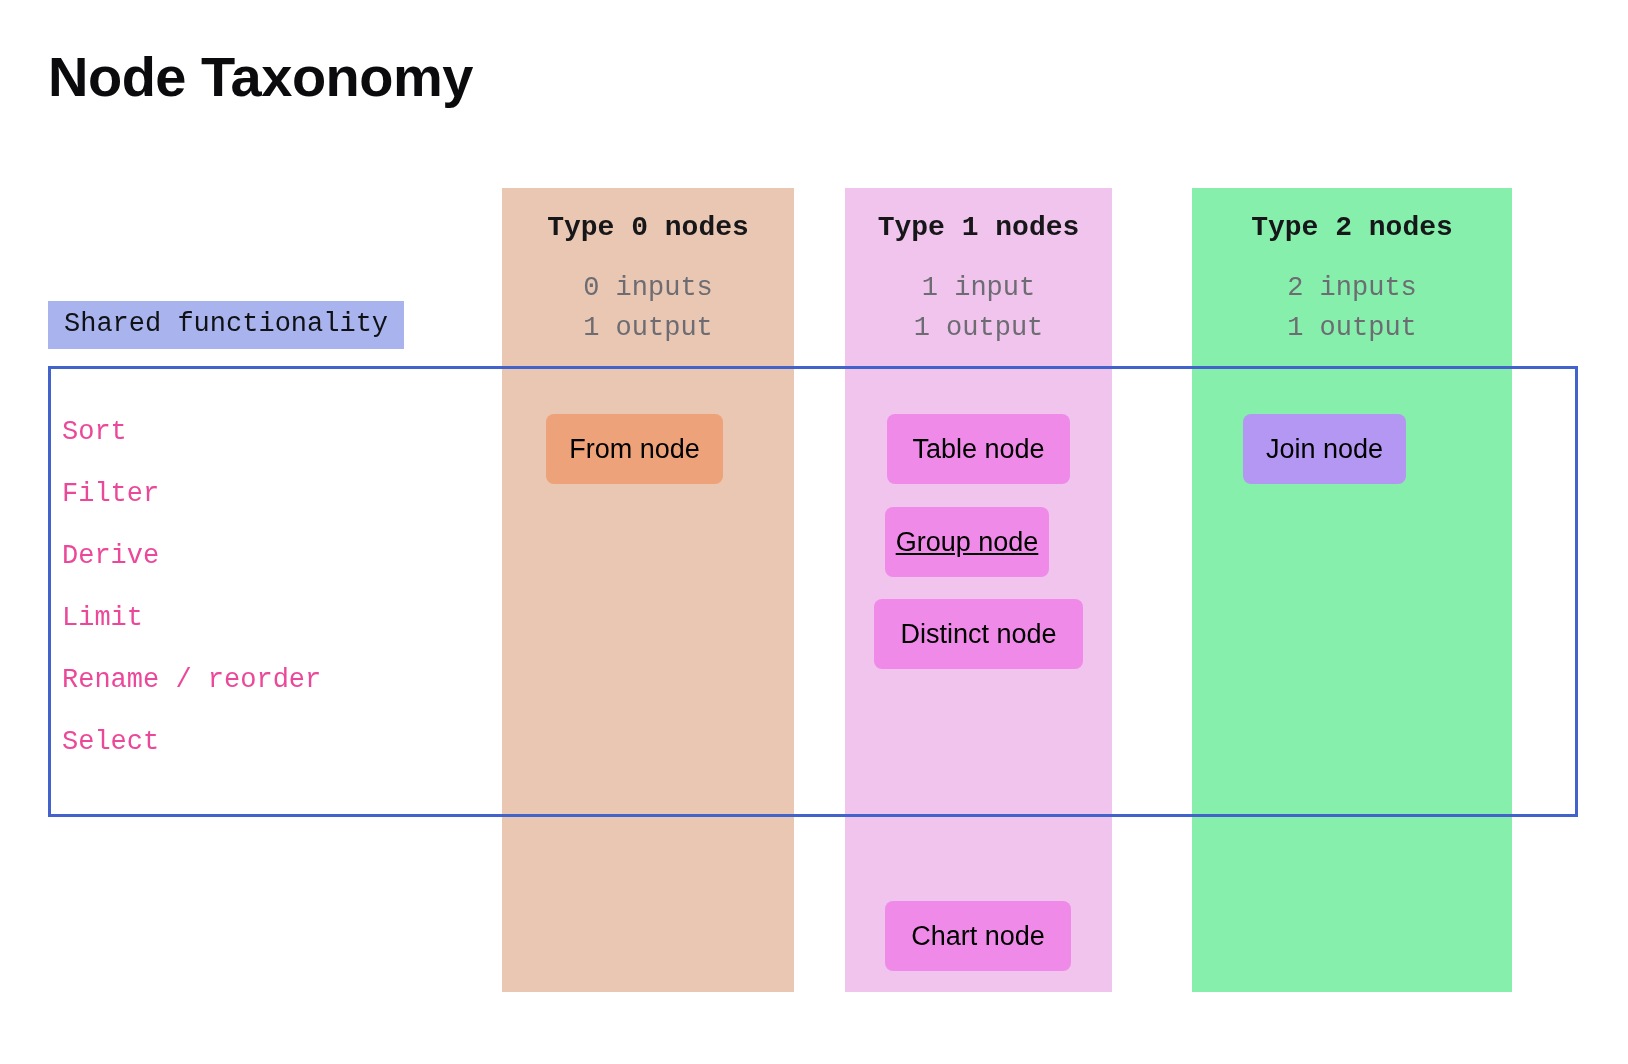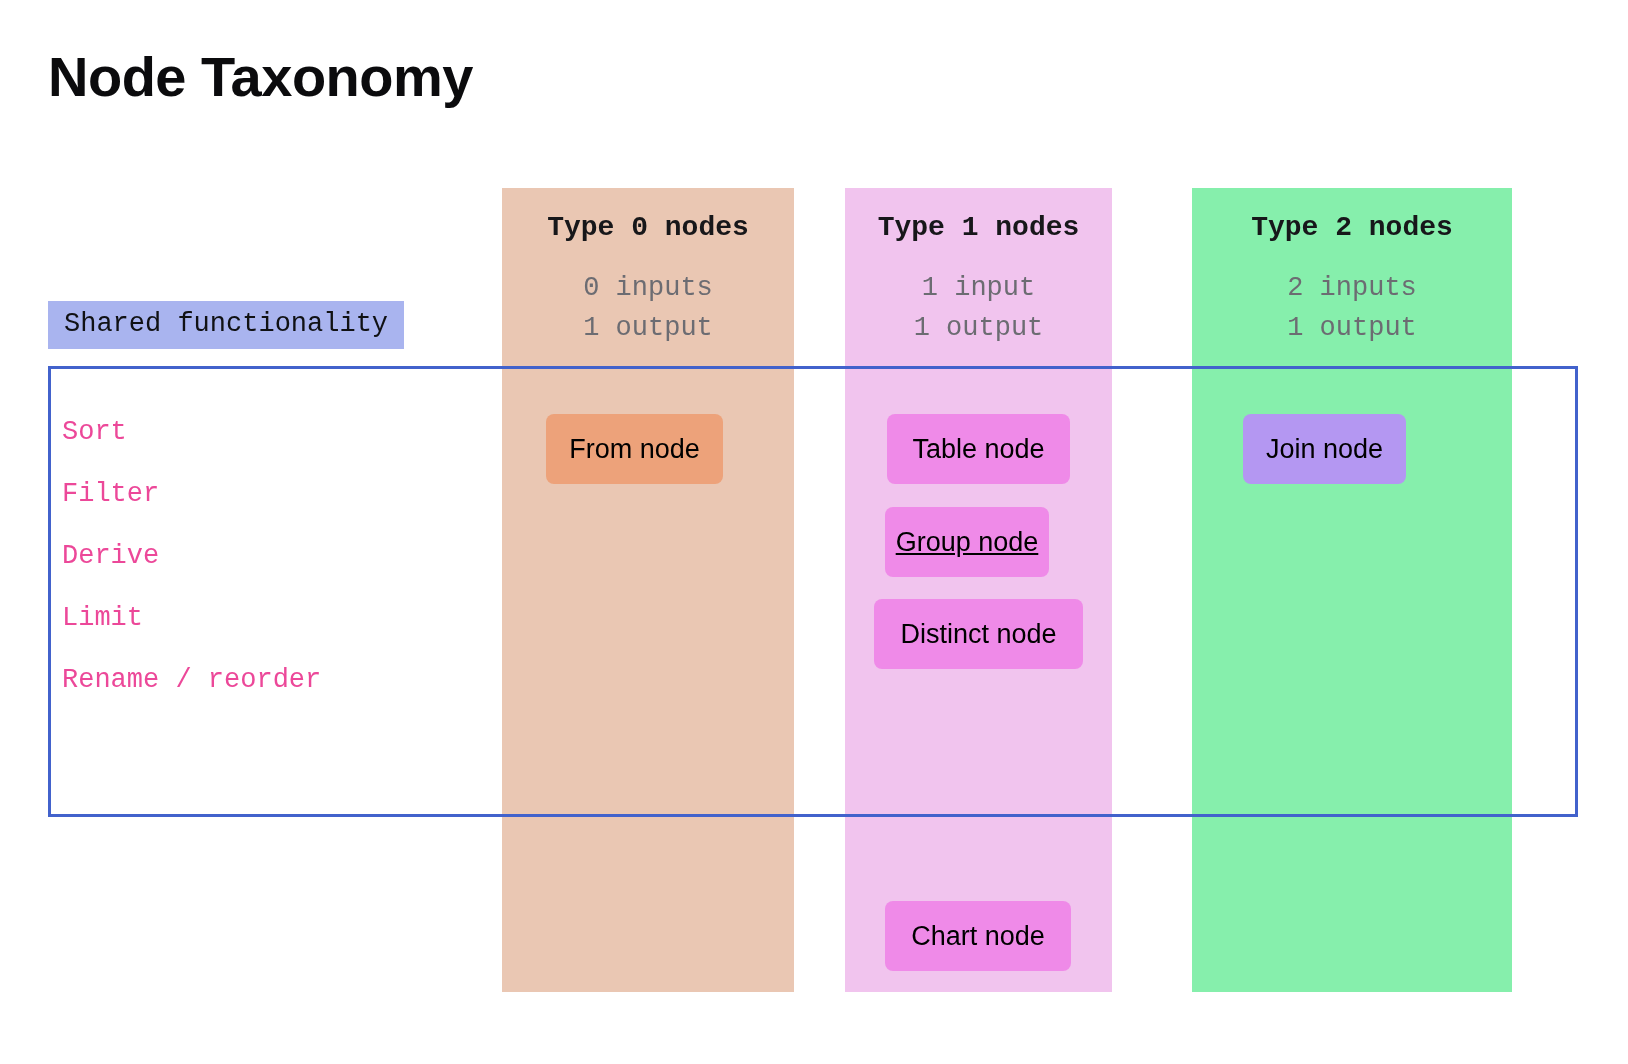--- a/index.html
+++ b/index.html
@@ -170,20 +170,21 @@
   <div class="shared-badge">Shared functionality</div>
 
   <div class="shared-region"></div>
 
   <div class="shared-list">
     <div class="shared-item">Sort</div>
     <div class="shared-item">Filter</div>
     <div class="shared-item">Derive</div>
     <div class="shared-item">Limit</div>
     <div class="shared-item">Rename / reorder</div>
+    <div class="shared-item">Select</div>
   </div>
 
   <div class="node-chip chip-t0" style="left:546px; top:414px; width:177px; height:70px;">From node</div>
 
   <div class="node-chip chip-t1" style="left:887px; top:414px; width:183px; height:70px;">Table node</div>
   <div class="node-chip chip-t1" style="left:885px; top:507px; width:164px; height:70px;text-decoration:underline;">Group node</div>
   <div class="node-chip chip-t1" style="left:874px; top:599px; width:209px; height:70px;">Distinct node</div>
   <div class="node-chip chip-t1" style="left:885px; top:901px; width:186px; height:70px;">Chart node</div>
 
   <div class="node-chip chip-t2" style="left:1243px; top:414px; width:163px; height:70px;">Join node</div>

